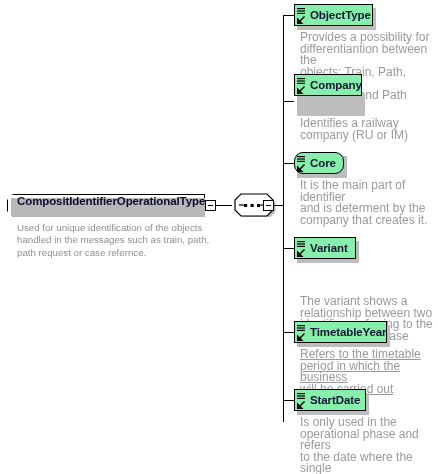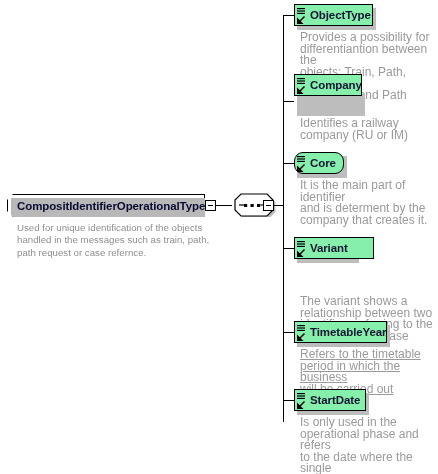--- a/index.html
+++ b/index.html
@@ -18,21 +18,20 @@
   .vline{width:1px;}
 
   
   .type-node{
     position:absolute;
     box-sizing:border-box;
     border:1px solid #000;
     background:#fff;
     height:23px;
     display:flex;
-    align-items:center;
     
     clip-path:polygon(0 6px,6px 0,100% 0,100% 100%,6px 100%,0 calc(100% - 6px));
   }
   .type-node .shadow{
     position:absolute;left:3px;top:3px;width:100%;height:100%;
     background:#b8b8b8;z-index:-1;
   }
   .type-label{
     font-size:11.5px;
     font-weight:bold;
@@ -195,21 +194,21 @@
       </svg>
     </span>
     <span class="el-label">Core</span>
   </div>
   <div class="doc" style="left:300px;top:180px;width:138px;">It is the main part of identifier
 and is determent by the
 company that creates  it.</div>
 
   <div class="line hline" style="left:283px;top:248px;width:11px;"></div>
   <div class="el-shadow" style="left:297px;top:241px;width:62px;height:22px;"></div>
-  <div class="el-node" style="left:294px;top:237px;width:80px;">
+  <div class="el-node" style="left:294px;top:237px;width:62px;">
     <span class="el-icon">
       <svg width="11" height="18" viewBox="0 0 11 18">
         <rect x="0" y="1" width="8" height="1.2" fill="#000"></rect>
         <rect x="0" y="3.4" width="8" height="1.2" fill="#000"></rect>
         <rect x="0" y="5.8" width="8" height="1.2" fill="#000"></rect>
         <path d="M0,17 L0,10.5 L6.5,17 Z" fill="#000"></path>
         <path d="M1,16 L7.5,9.5" stroke="#000" stroke-width="1.4"></path>
       </svg>
     </span>
     <span class="el-label">Variant</span>

